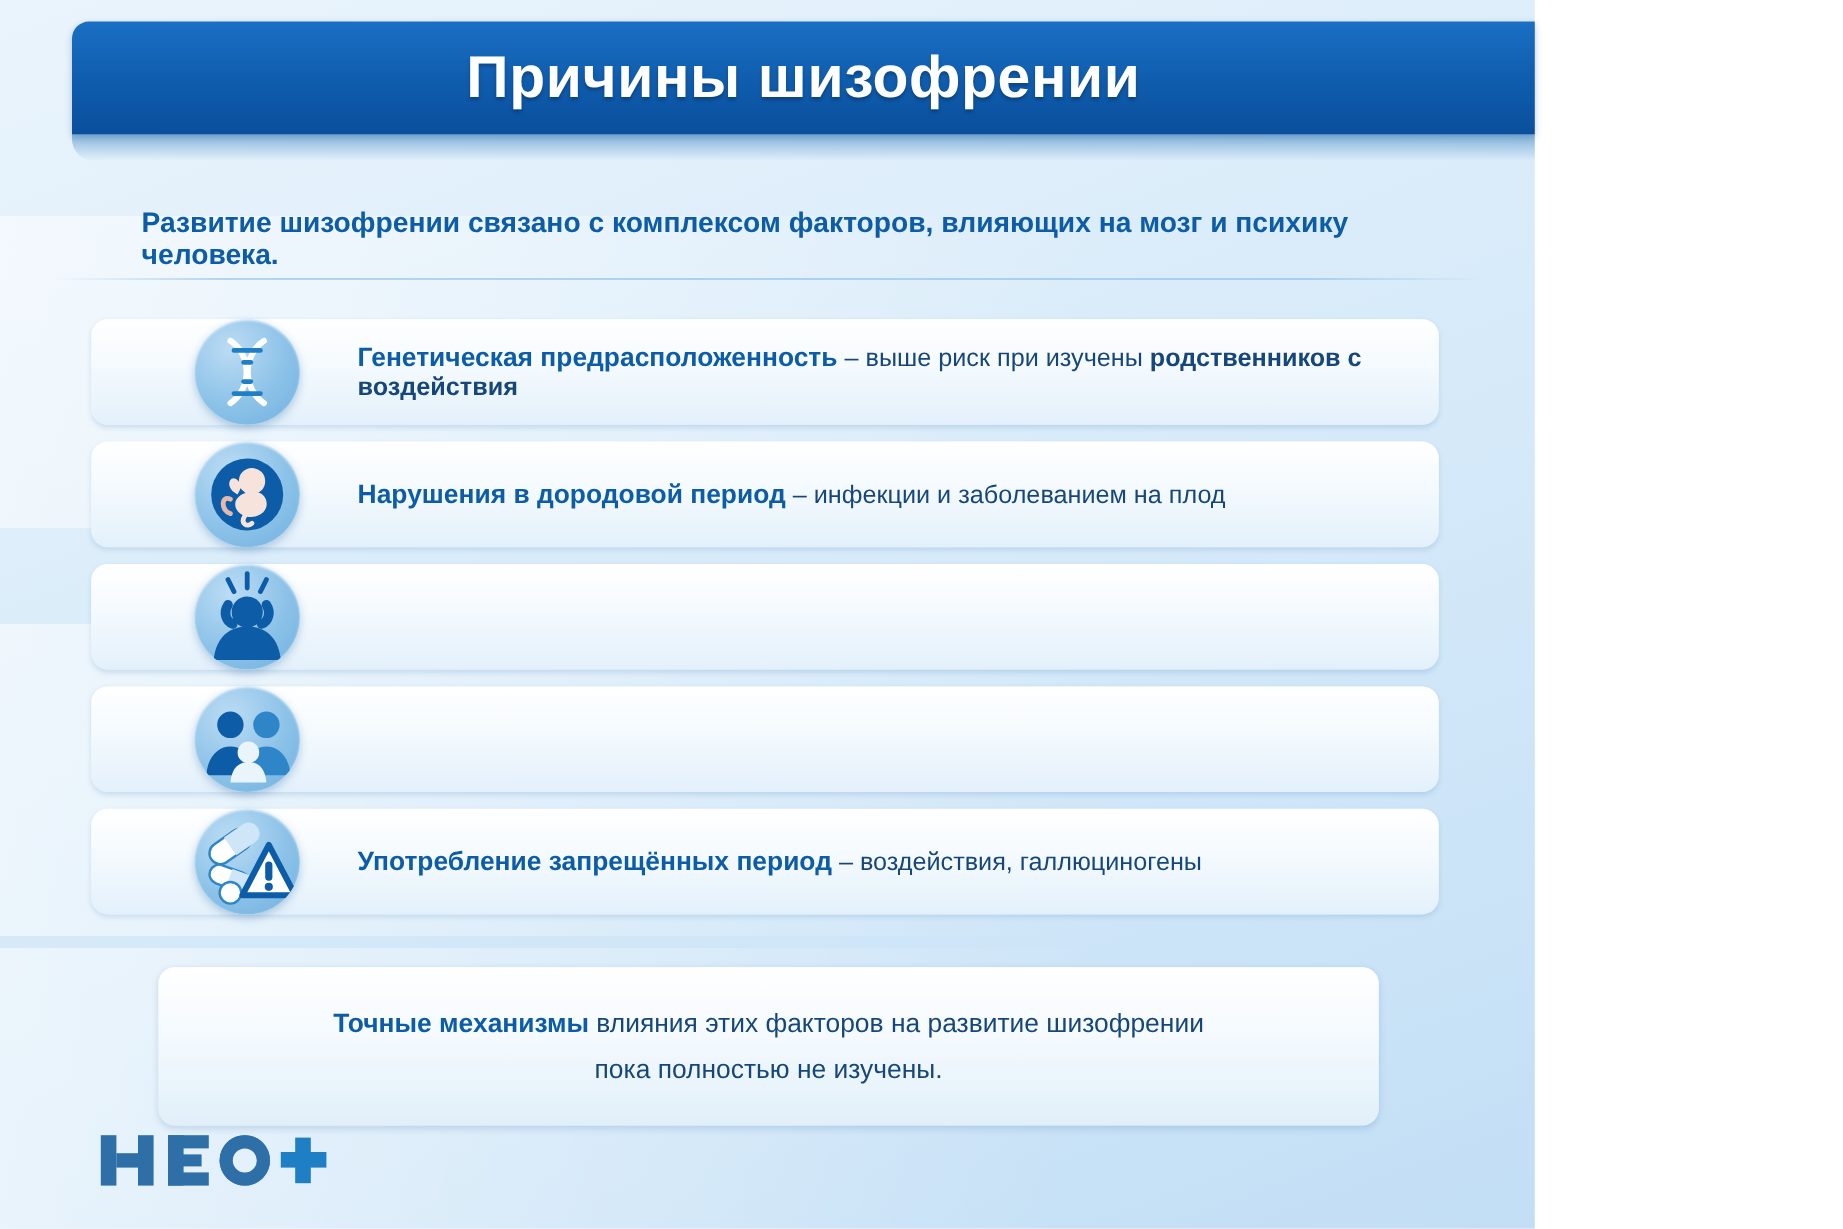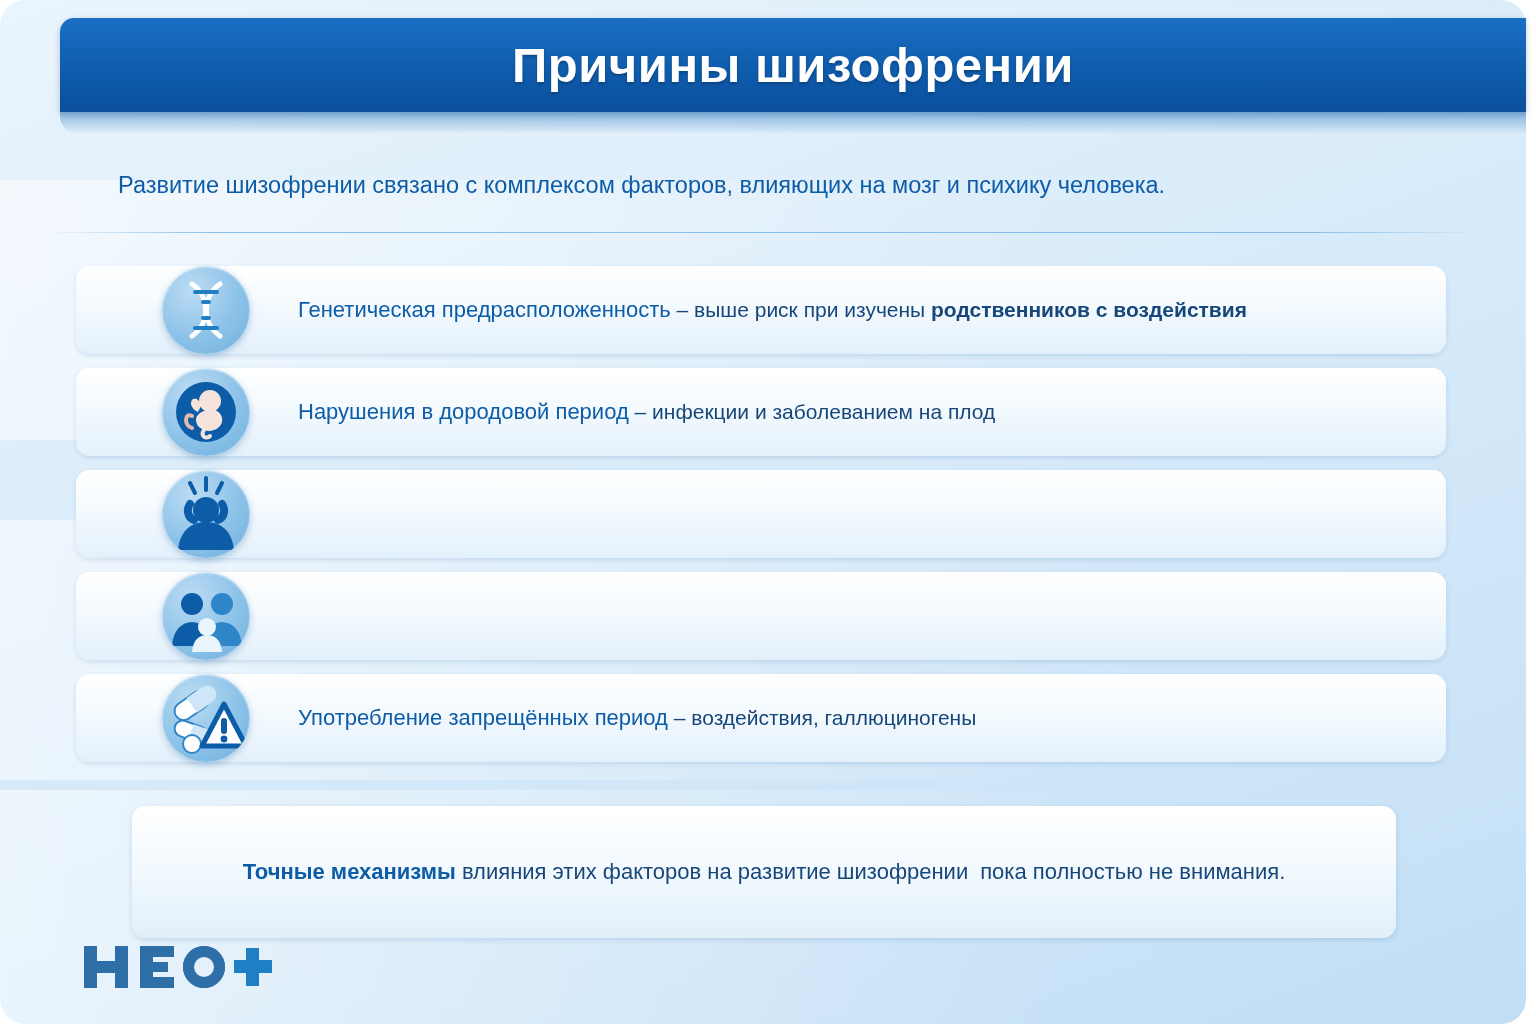--- a/index.html
+++ b/index.html
@@ -6,24 +6,23 @@
 
   html, body {
     width: 1536px;
     height: 1024px;
     overflow: hidden;
     font-family: "Liberation Sans", sans-serif;
   }
 
   .poster {
     position: relative;
-    width: 1526px;
+    width: 1279px;
     height: 1024px;
     background: linear-gradient(160deg, #eaf4fc 0%, #dcedfa 35%, #cfe6f8 70%, #c2def5 100%);
-    border-radius: 25px;
   }
 
   
   .bg-streak {
     position: absolute;
     left: 0; right: 0;
     height: 260px;
     background: linear-gradient(100deg, rgba(255,255,255,0.55), rgba(255,255,255,0) 70%);
     pointer-events: none;
   }
@@ -65,21 +64,21 @@
   }
 
   
   .intro {
     position: absolute;
     top: 172px;
     left: 118px;
     right: 110px;
     font-size: 23.5px;
     color: #0d5ca8;
-    font-weight: normal;
+    font-weight: bold;
   }
   .intro-rule {
     position: absolute;
     top: 232px;
     left: 44px;
     right: 44px;
     height: 1px;
     background: linear-gradient(90deg, rgba(120,180,230,0), rgba(120,180,230,0.85) 12%, rgba(120,180,230,0.85) 88%, rgba(120,180,230,0));
   }
 
@@ -121,38 +120,38 @@
     left: 222px;
     right: 24px;
     top: 0;
     height: 88px;
     display: flex;
     align-items: center;
     font-size: 21px;
     color: #17477a;
   }
   .row-text .strong {
-    font-weight: normal;
+    font-weight: bold;
     color: #0d5ca8;
     font-size: 22px;
   }
   .row-text .rest { font-weight: normal; }
 
   
   .footnote {
     position: absolute;
     left: 132px;
     right: 130px;
     top: 806px;
     height: 132px;
     border-radius: 14px;
     background: linear-gradient(180deg, #ffffff 0%, #f2f9fe 50%, #e1eff9 100%);
     box-shadow: 0 2px 5px rgba(90,140,190,0.25), inset 0 1px 0 rgba(255,255,255,0.9);
     display: flex;
-    flex-direction: row;
+    flex-direction: column;
     align-items: center;
     justify-content: center;
     gap: 12px;
     text-align: center;
     padding: 0 40px;
   }
   .footnote-line {
     font-size: 22px;
     color: #17477a;
   }
@@ -286,21 +285,21 @@
         </span>
       </div>
     </div>
 
   </div>
 
   <div class="footnote">
     <div class="footnote-line">
       <b>Точные механизмы</b><span> влияния этих факторов на развитие шизофрении</span>
     </div>
-    <div class="footnote-line">пока полностью не внимания.</div>
+    <div class="footnote-line">пока полностью не изучены.</div>
   </div>
 
   <div class="logo">
     <svg width="195" height="58" viewBox="0 0 195 58">
       <g fill="#2e6fa8">
         <rect x="2" y="8" width="13" height="42"></rect>
         <rect x="15" y="23" width="18" height="12"></rect>
         <rect x="33" y="8" width="13" height="42"></rect>
         <rect x="58" y="8" width="13" height="42"></rect>
         <rect x="58" y="8" width="34" height="11"></rect>

